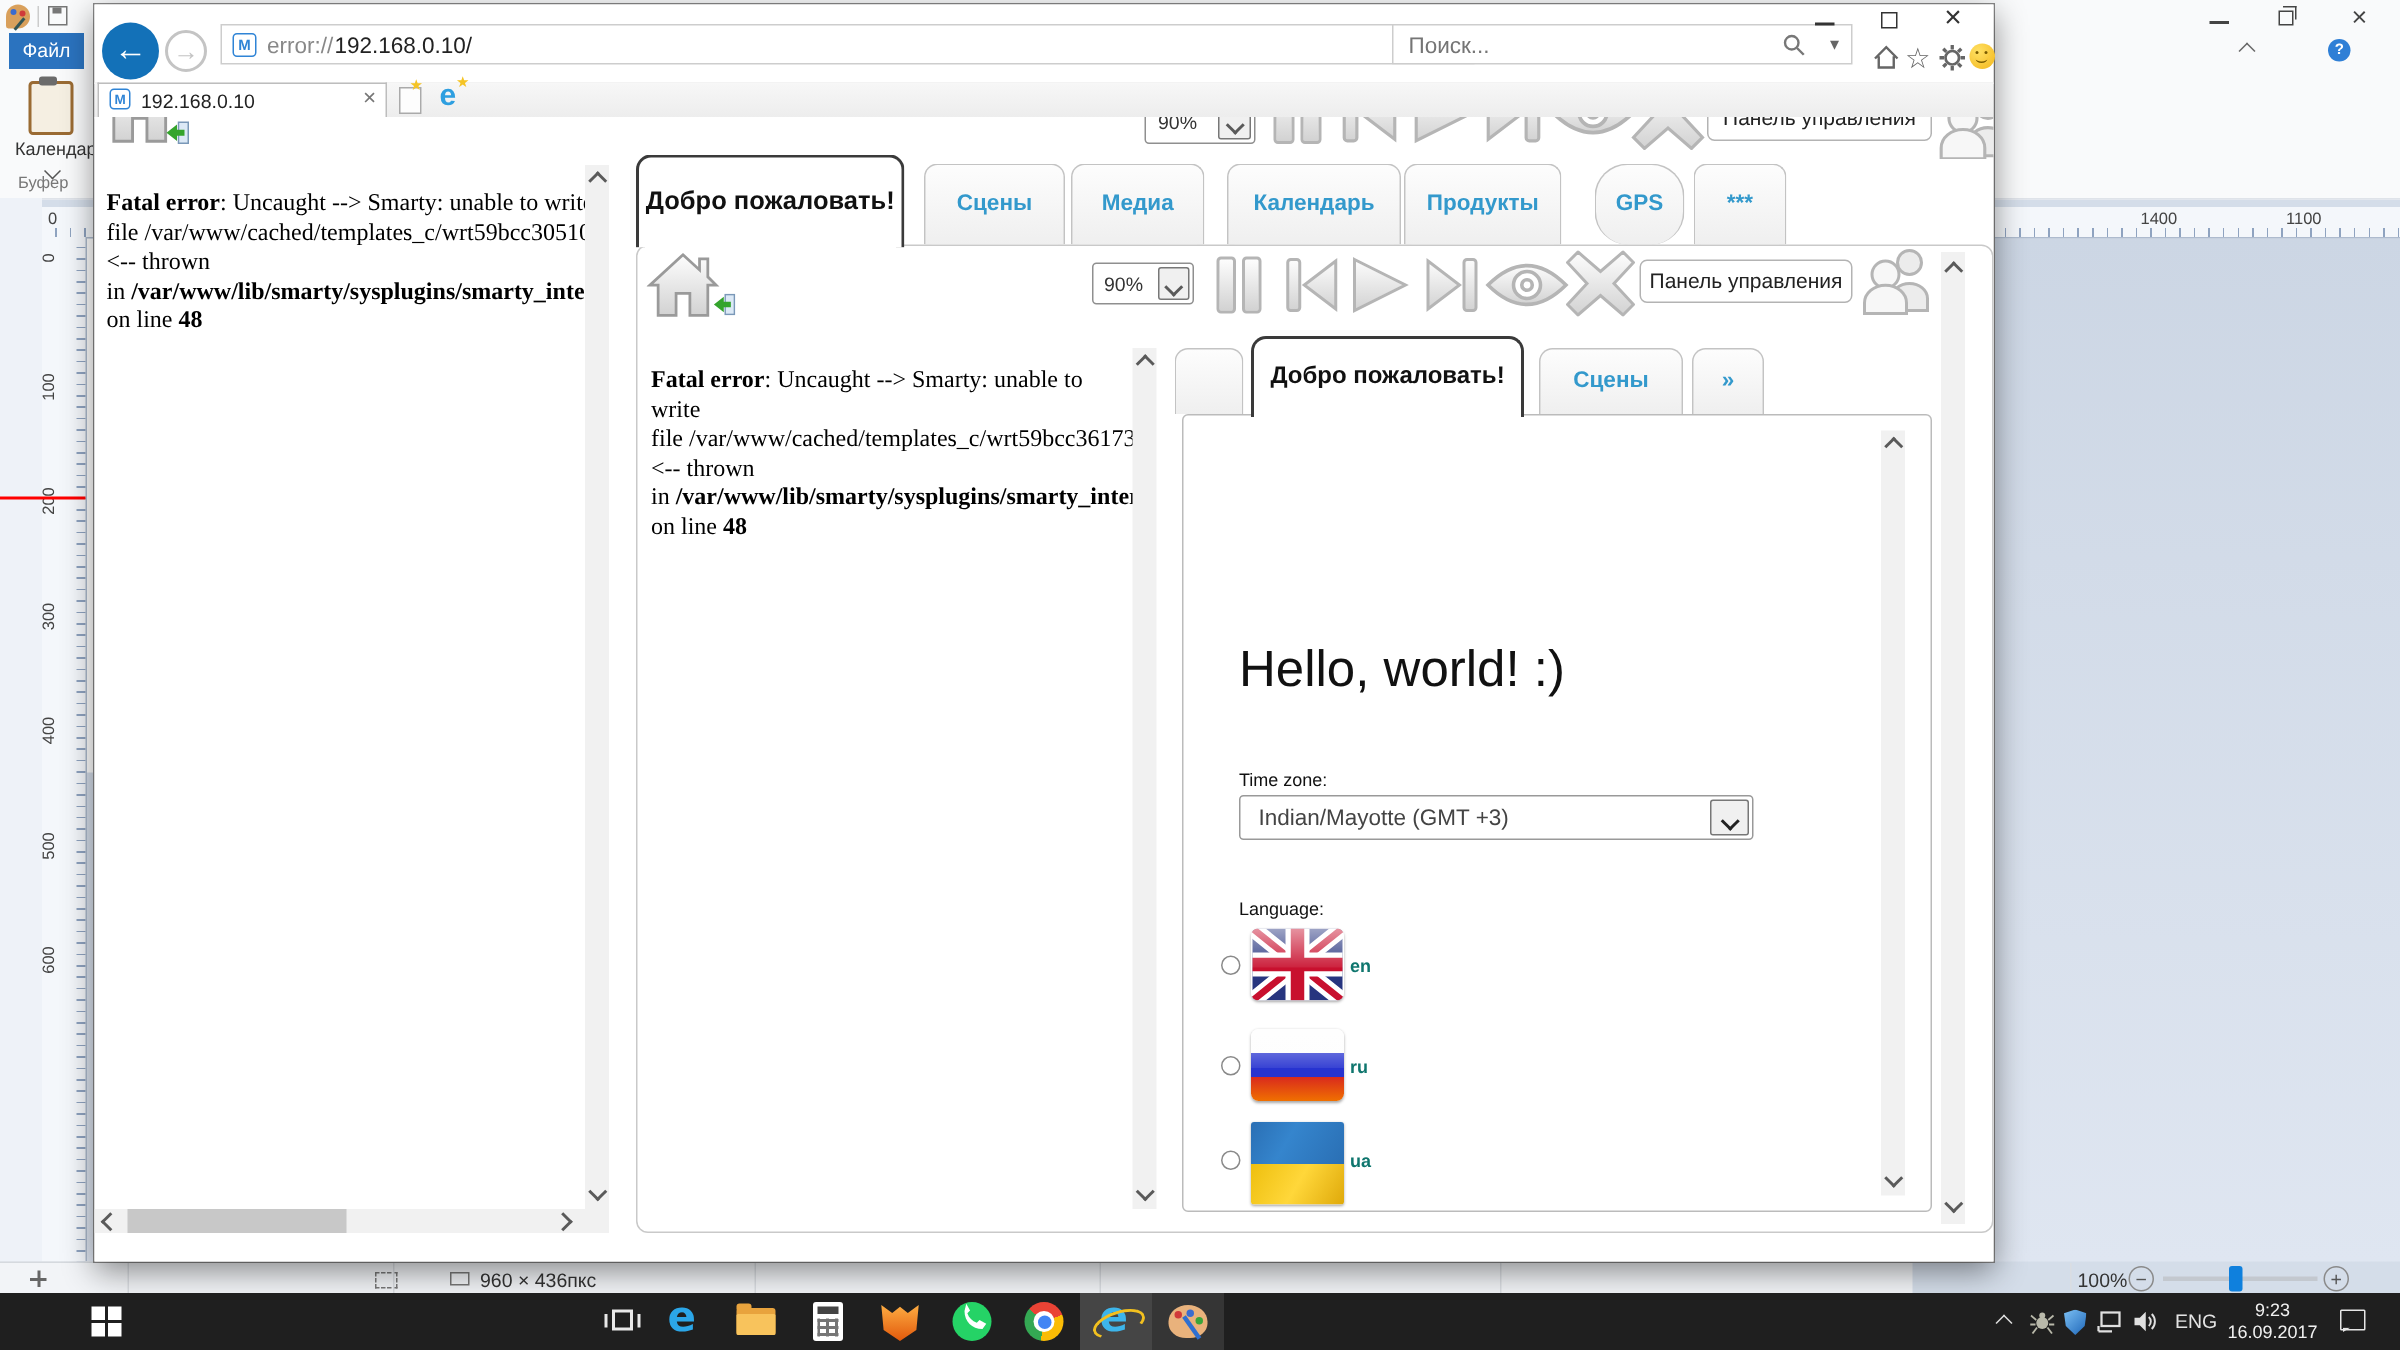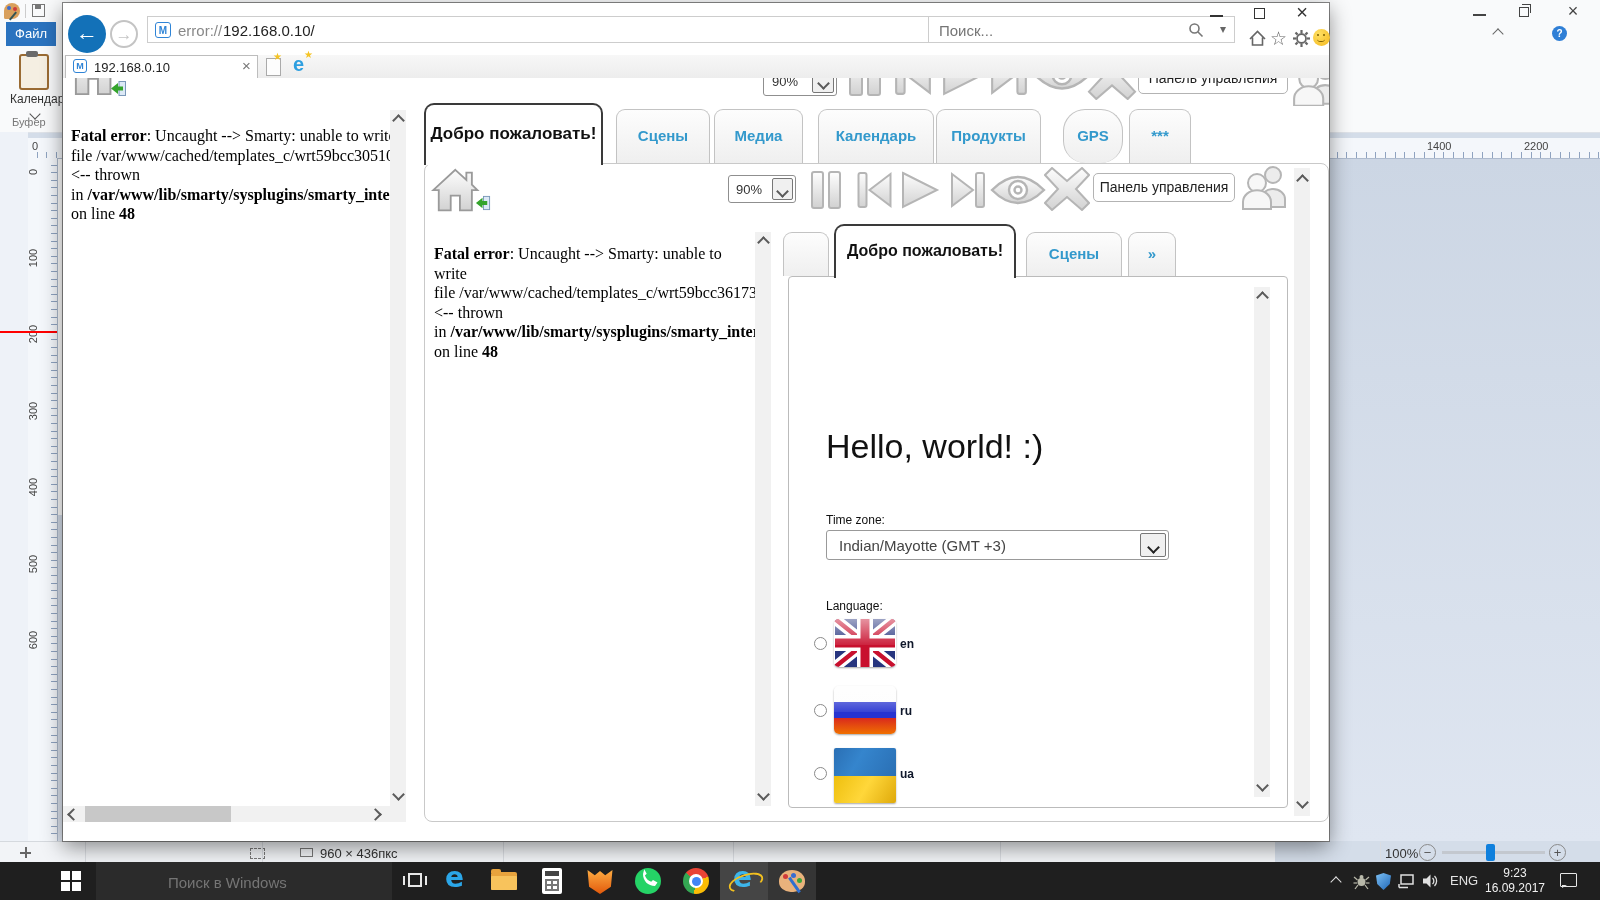--- a/index.html
+++ b/index.html
@@ -56,21 +56,21 @@
   .pframe{border:1px solid #c9c9c9;border-radius:8px;background:#fff;}
   .selbox{border:1px solid #8f8f8f;border-radius:3px;background:#fff;box-sizing:border-box;}
   .ddbtn{position:absolute;right:2px;top:2px;bottom:2px;background:#f0f0f0;border:1px solid #777;
          border-radius:2px;text-align:center;}
   .pbtn{border:1.5px solid #b3b3b3;border-radius:5px;background:#fff;color:#222;font-size:14px;
         text-align:center;box-sizing:border-box;}
   .flag{width:62px;border-radius:5px;overflow:hidden;position:absolute;box-shadow:0 1px 2px rgba(0,0,0,.35);}
   .flag .gloss{position:absolute;left:0;top:0;right:0;height:55%;
      background:linear-gradient(180deg,rgba(255,255,255,.55),rgba(255,255,255,.08));}
   .radio{width:13px;height:13px;border:1px solid #8a8a8a;border-radius:50%;background:#fff;box-sizing:border-box;}
-  .langcode{font-size:12px;font-weight:bold;color:#0f172a;}
+  .langcode{font-size:12px;font-weight:bold;color:#0f766e;}
   .smalllabel{font-size:12px;color:#111;}
   
   .taskbar{left:0;top:862px;width:1600px;height:38px;background:#1f1f1f;z-index:50;}
   .tslot{position:absolute;top:0;width:48px;height:38px;}
   .tslot.open{background:#353535;} .tslot.focus{background:#454545;}
   .trayicon{position:absolute;color:#e3e3e3;}
   input{font-family:inherit;outline:none;}
 </style>
 </head>
 <body>
@@ -114,21 +114,21 @@
   </div>
   <div class="abs" style="left:12px;top:116px;width:48px;height:14px;font-size:11px;color:#777;overflow:hidden;white-space:nowrap;">Буфер</div>
 
   <div class="abs paint-bg" style="left:57px;top:158px;width:1543px;height:683px;"></div>
   <div class="abs" style="left:57px;top:158px;width:970px;height:357px;background:#fff;"></div>
 
   <div class="abs ruler" style="left:28px;top:138px;width:1572px;height:20px;border-bottom:1px solid #aebbce;">
     <div class="abs tickh" style="left:0;bottom:0;width:1572px;height:6px;"></div>
     <span class="rlab abs" style="left:4px;top:2px;">0</span>
     <span class="rlab abs" style="left:1399px;top:2px;">1400</span>
-    <span class="rlab abs" style="left:1496px;top:2px;">2200</span>
+    <span class="rlab abs" style="left:1496px;top:2px;">1100</span>
   </div>
   <div class="abs" style="left:0;top:132px;width:28px;height:709px;background:#eef2f8;"></div>
   <div class="abs ruler" style="left:28px;top:158px;width:29px;height:683px;border-right:1px solid #aebbce;">
     <div class="abs tickv" style="right:0;top:0;width:6px;height:683px;"></div>
     <span class="rlab vlab abs" style="left:2px;top:8px;">0</span>
     <span class="rlab vlab abs" style="left:-4px;top:94px;">100</span>
     <span class="rlab vlab abs" style="left:-4px;top:170px;">200</span>
     <span class="rlab vlab abs" style="left:-4px;top:247px;">300</span>
     <span class="rlab vlab abs" style="left:-4px;top:323px;">400</span>
     <span class="rlab vlab abs" style="left:-4px;top:400px;">500</span>
@@ -405,23 +405,20 @@
       </div>
     </div>
   </div>
 
   <div class="abs taskbar">
     <div class="abs" style="left:48px;top:0;width:48px;height:38px;">
       <span class="abs" style="left:13px;top:9px;width:9px;height:9px;background:#fff;"></span>
       <span class="abs" style="left:24px;top:9px;width:9px;height:9px;background:#fff;"></span>
       <span class="abs" style="left:13px;top:20px;width:9px;height:9px;background:#fff;"></span>
       <span class="abs" style="left:24px;top:20px;width:9px;height:9px;background:#fff;"></span>
-    </div>
-    <div class="abs" style="left:96px;top:0;width:296px;height:38px;background:#2b2b2b;">
-      <input style="position: absolute; left: 70px; top: 8px; width: 210px; height: 22px; background: transparent; border: none; color: rgb(200, 200, 200); font-size: 15px;" placeholder="Поиск в Windows">
     </div>
     <div class="tslot" style="left:392px;">
       <span class="abs" style="left:16px;top:11px;width:14px;height:14px;border:2px solid #e8e8e8;box-sizing:border-box;"></span>
       <span class="abs" style="left:11px;top:14px;width:2px;height:9px;background:#e8e8e8;"></span>
       <span class="abs" style="left:33px;top:14px;width:2px;height:9px;background:#e8e8e8;"></span>
     </div>
     <div class="tslot" style="left:432px;">
       <span style="position:absolute;left:13px;top:-1px;color:#2ba6e8;font-size:28px;font-weight:bold;font-family:'DejaVu Sans',sans-serif;">e</span>
     </div>
     <div class="tslot" style="left:480px;">

